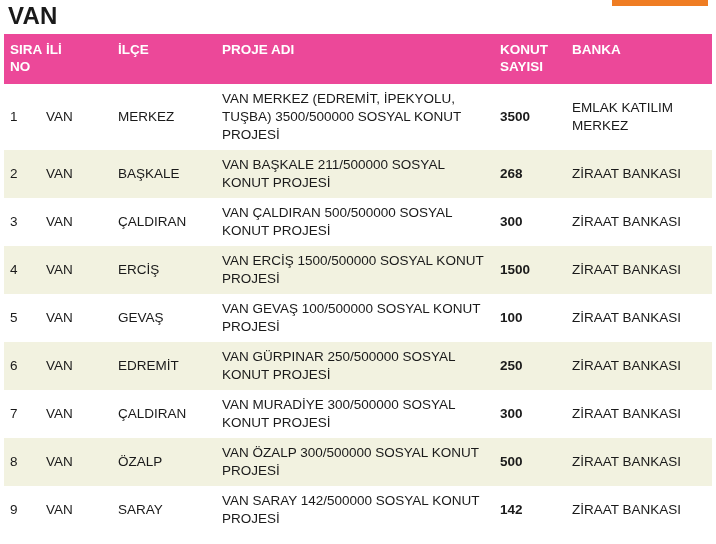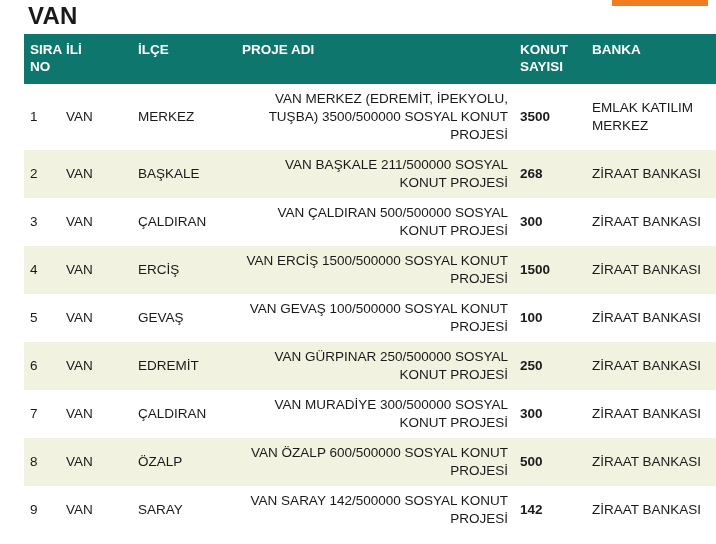--- a/index.html
+++ b/index.html
@@ -8,21 +8,20 @@
     padding: 0;
     background: #ffffff;
     font-family: "Liberation Sans", sans-serif;
   }
   .page {
     width: 716px;
     height: 544px;
     position: relative;
     overflow: hidden;
     background: #ffffff;
-    padding-left: 20px;
   }
   .top-accent {
     position: absolute;
     top: 0;
     right: 8px;
     width: 96px;
     height: 6px;
     background: #ef7d23;
   }
   .province-title {
@@ -33,21 +32,21 @@
     letter-spacing: 0.2px;
     line-height: 28px;
   }
   table.proj {
     border-collapse: collapse;
     width: 708px;
     margin-left: 4px;
     table-layout: fixed;
   }
   table.proj thead th {
-    background: #0f766e;
+    background: #ec4899;
     color: #ffffff;
     font-size: 13.5px;
     font-weight: bold;
     text-align: left;
     vertical-align: top;
     padding: 7px 6px 9px 6px;
     line-height: 17px;
   }
   table.proj tbody td {
     font-size: 13.5px;
@@ -58,21 +57,21 @@
   }
   tbody tr.alt td {
     background: #f2f2e0;
   }
   tbody tr.plain td {
     background: #ffffff;
   }
   .c-no    { width: 36px; }
   .c-il    { width: 72px; }
   .c-ilce  { width: 104px; margin-left: 20px; }
-  .c-proje { width: 278px; text-align: right; }
+  .c-proje { width: 278px; }
   .c-konut { width: 72px; font-weight: bold; }
   .c-banka { width: 146px; margin-left: 13px; }
   td.c-proje, td.c-banka { vertical-align: middle; }
 </style>
 </head>
 <body>
 
 <div class="page">
 
   <div class="top-accent"></div>
@@ -152,21 +151,21 @@
         <td class="c-il">VAN</td>
         <td class="c-ilce">ÇALDIRAN</td>
         <td class="c-proje">VAN MURADİYE 300/500000 SOSYAL KONUT PROJESİ</td>
         <td class="c-konut">300</td>
         <td class="c-banka">ZİRAAT BANKASI</td>
       </tr>
       <tr class="alt">
         <td class="c-no">8</td>
         <td class="c-il">VAN</td>
         <td class="c-ilce">ÖZALP</td>
-        <td class="c-proje">VAN ÖZALP 600/500000 SOSYAL KONUT PROJESİ</td>
+        <td class="c-proje">VAN ÖZALP 300/500000 SOSYAL KONUT PROJESİ</td>
         <td class="c-konut">500</td>
         <td class="c-banka">ZİRAAT BANKASI</td>
       </tr>
       <tr class="plain">
         <td class="c-no">9</td>
         <td class="c-il">VAN</td>
         <td class="c-ilce">SARAY</td>
         <td class="c-proje">VAN SARAY 142/500000 SOSYAL KONUT PROJESİ</td>
         <td class="c-konut">142</td>
         <td class="c-banka">ZİRAAT BANKASI</td>

